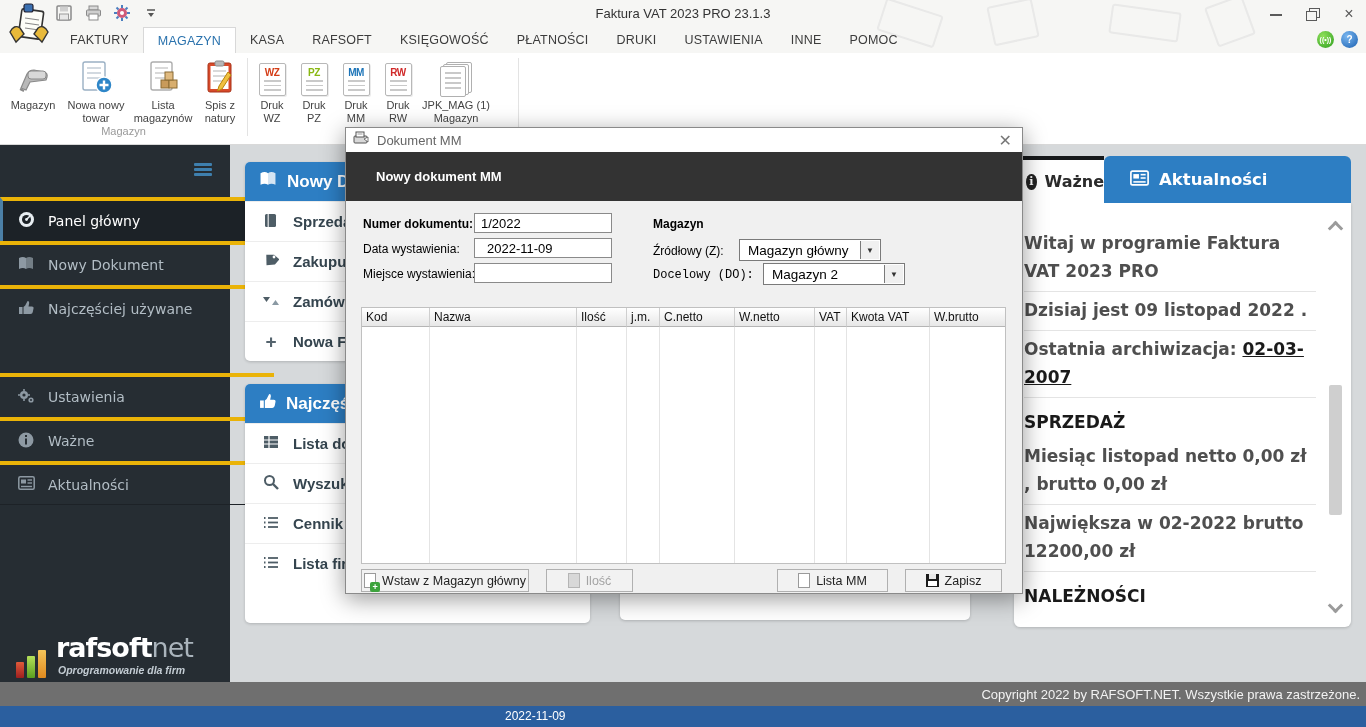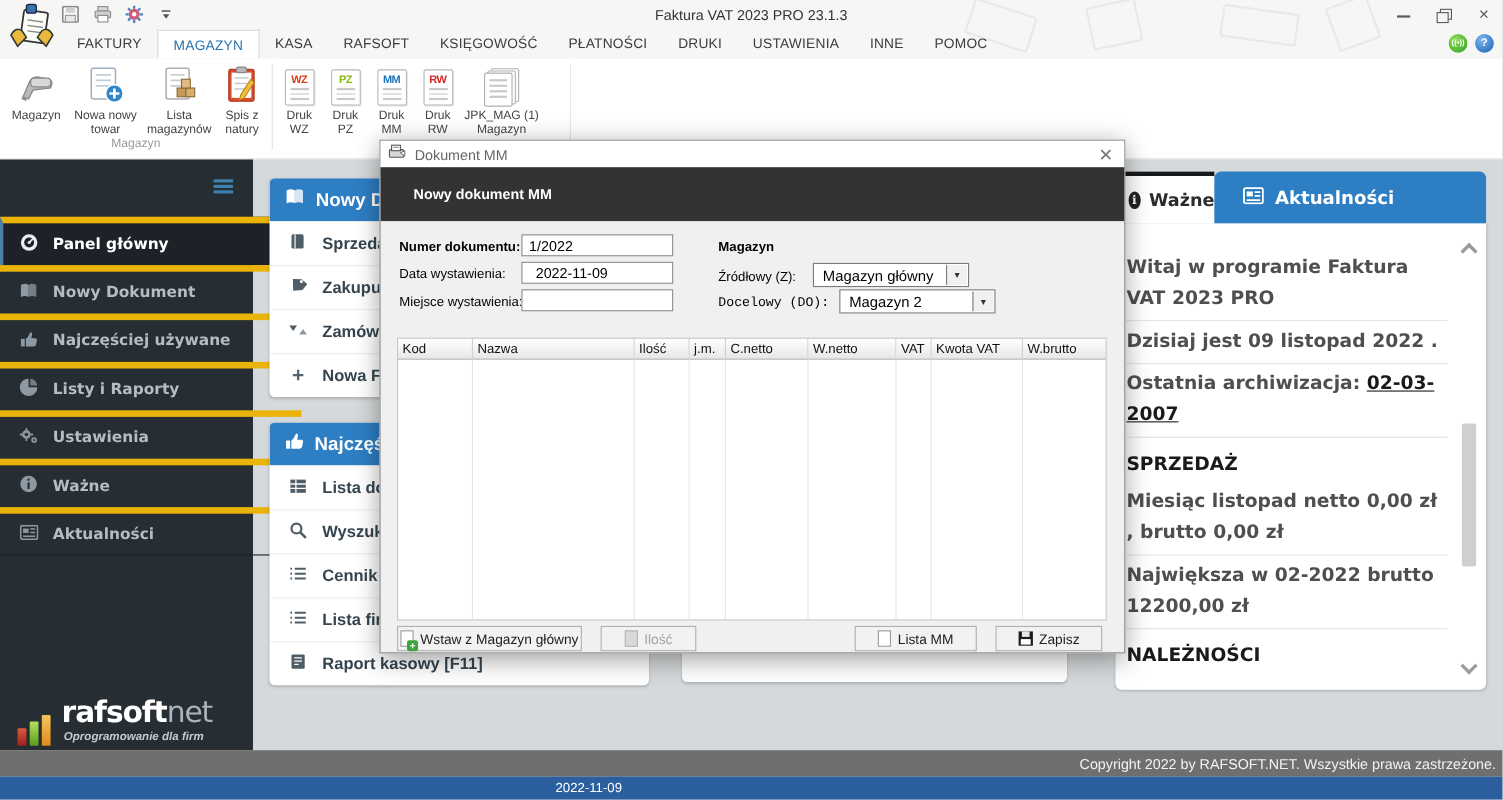--- a/index.html
+++ b/index.html
@@ -42,21 +42,21 @@
   .badge-wz{color:#d43d17} .badge-pz{color:#8ab813} .badge-mm{color:#1b74b8} .badge-rw{color:#d02a2a}
   .jpk-stack { position:relative; width:34px; height:34px; }
   .jpk-stack i { position:absolute; width:26px; height:31px; background:#fff; border:1px solid #b0b0b0; border-radius:2px; }
   .jpk-stack i:nth-child(1){ left:7px; top:0; } .jpk-stack i:nth-child(2){ left:4px; top:2px; } .jpk-stack i:nth-child(3){ left:1px; top:4px; }
   .jpk-stack i:nth-child(3)::before{content:""; position:absolute; left:4px; top:5px; right:4px; height:1.5px; background:#c9c9c9; box-shadow:0 5px 0 #c9c9c9, 0 10px 0 #c9c9c9, 0 15px 0 #c9c9c9;}
 
   
   .sidebar { left:0; top:145px; width:230px; height:537px; background:#262d33; }
   .hamburger { position:absolute; right:18px; top:18px; width:18px; height:13px; cursor:pointer; }
   .hamburger i { display:block; height:3px; background:#3e7fae; margin-bottom:2px; border-radius:1px; }
-  .side-item { position:absolute; left:0; width:274px; height:44px; display:flex; align-items:center; gap:13px; padding-left:17px; border-top:6px solid #eab308; color:#b2bdc5; font-family:"DejaVu Sans", sans-serif; font-size:14px; font-weight:bold; cursor:pointer; }
+  .side-item { position:absolute; left:0; width:274px; height:44px; display:flex; align-items:center; gap:13px; padding-left:17px; border-top:4px solid #eab308; color:#b2bdc5; font-family:"DejaVu Sans", sans-serif; font-size:14px; font-weight:normal; cursor:pointer; }
   .side-item .si-ico { width:18px; text-align:center; color:#8d99a3; flex:0 0 18px; }
   .side-item.active { background:#1c2227; color:#fff; border-left:3px solid #4b7fa6; padding-left:14px; }
   .side-item.active .si-ico { color:#e8eef2; }
 
   .logoblock { position:absolute; left:0; top:485px; width:230px; height:52px; }
   .logobars { position:absolute; left:16px; bottom:4px; display:flex; align-items:flex-end; gap:3px; }
   .logobars i { width:8px; border-radius:1px; display:block; }
   .lb1{ height:16px; background:linear-gradient(#e05a3a,#9e1f1f);} .lb2{ height:22px; background:linear-gradient(#b5e05a,#5a9e1f);} .lb3{ height:28px; background:linear-gradient(#f5c55a,#e08a1f);}
   .logotext { position:absolute; left:56px; top:2px; font-family:"DejaVu Sans", sans-serif; }
   .logotext .b { font-size:27px; font-weight:bold; color:#fff; letter-spacing:-1px; }
@@ -344,27 +344,20 @@
         </svg></span>
     <span>Nowy Dokument</span>
   </div>
   <div class="side-item" style="top:140px;">
     <span class="si-ico"><svg width="16" height="15" viewBox="0 0 16 15">
           <rect x="1" y="7" width="3.5" height="7" fill="currentColor"></rect>
           <path d="M5.5 14 h7 q2 0 2.3 -2 l.8 -4 q.2 -1.6 -1.6 -1.6 h-3.5 l.7 -3.4 q.3 -2 -1.6 -2 l-2.4 4.5 -1.7 1.5 z" fill="currentColor"></path>
         </svg></span>
     <span>Najczęściej używane</span>
   </div>
-  <div class="side-item" style="top:184px;">
-    <span class="si-ico"><svg width="16" height="16" viewBox="0 0 16 16">
-          <path d="M8 8 V0 A8 8 0 1 0 16 8 z" fill="currentColor"></path>
-          <path d="M9.5 6.5 V0 a8 8 0 0 1 6.5 6.5 z" fill="currentColor" opacity=".75"></path>
-        </svg></span>
-    <span>Listy i Raporty</span>
-  </div>
   <div class="side-item" style="top:228px;">
     <span class="si-ico"><svg width="17" height="16" viewBox="0 0 17 16">
           <circle cx="6" cy="7" r="4" fill="currentColor"></circle>
           <circle cx="6" cy="7" r="1.6" fill="#262d33"></circle>
           <g stroke="currentColor" stroke-width="1.6">
             <line x1="6" y1="1" x2="6" y2="3"></line>
             <line x1="6" y1="11" x2="6" y2="13"></line>
             <line x1="0" y1="7" x2="2" y2="7"></line>
             <line x1="10" y1="7" x2="12" y2="7"></line>
           </g>
@@ -484,31 +477,20 @@
           <g stroke="#4e5d66" stroke-width="1.8">
             <line x1="5" y1="2" x2="15" y2="2"></line>
             <line x1="5" y1="6.5" x2="15" y2="6.5"></line>
             <line x1="5" y1="11" x2="15" y2="11"></line>
             <line x1="1" y1="2" x2="2.5" y2="2"></line>
             <line x1="1" y1="6.5" x2="2.5" y2="6.5"></line>
             <line x1="1" y1="11" x2="2.5" y2="11"></line>
           </g>
         </svg></span>
     <span>Lista firm</span>
-  </div>
-  <div class="card-item">
-    <span class="ci-ico"><svg width="14" height="15" viewBox="0 0 14 15">
-          <rect x="1" y="1" width="12" height="13" rx="1" fill="#4e5d66"></rect>
-          <g stroke="#fff" stroke-width="1.1">
-            <line x1="3.5" y1="4" x2="10.5" y2="4"></line>
-            <line x1="3.5" y1="7" x2="10.5" y2="7"></line>
-            <line x1="3.5" y1="10" x2="7.5" y2="10"></line>
-          </g>
-        </svg></span>
-    <span>Raport kasowy [F11]</span>
   </div>
 </div>
 
 <div class="abs rp-tab-active">
   <span class="info-dot">i</span>
   <span>Ważne</span>
 </div>
 <div class="abs rp-tab-blue">
   <span><svg width="19" height="16" viewBox="0 0 17 14">
         <rect x="0.8" y="0.8" width="15.4" height="12.4" rx="1.5" fill="none" stroke="#fff" stroke-width="1.5"></rect>

